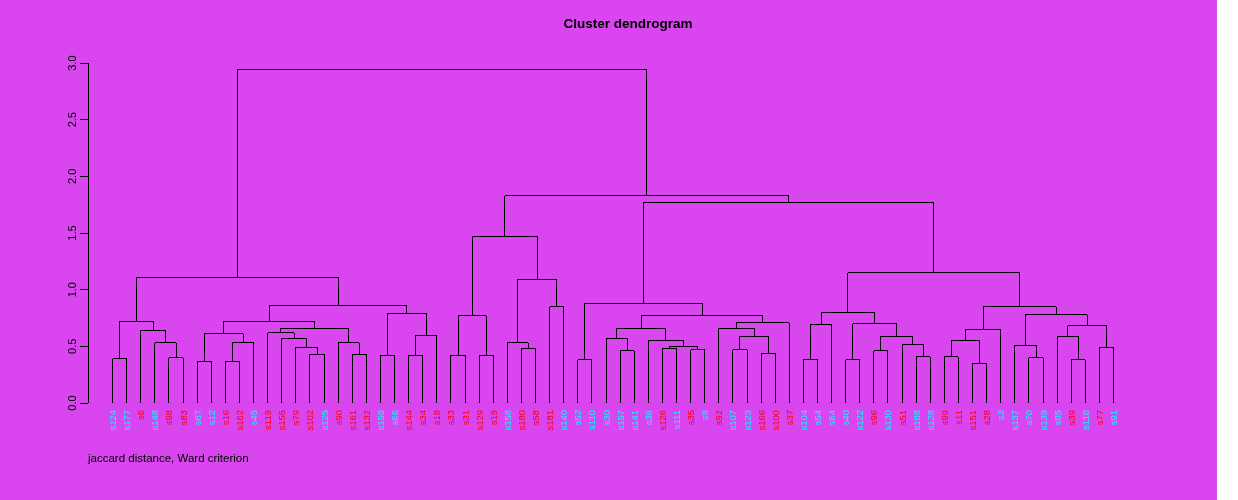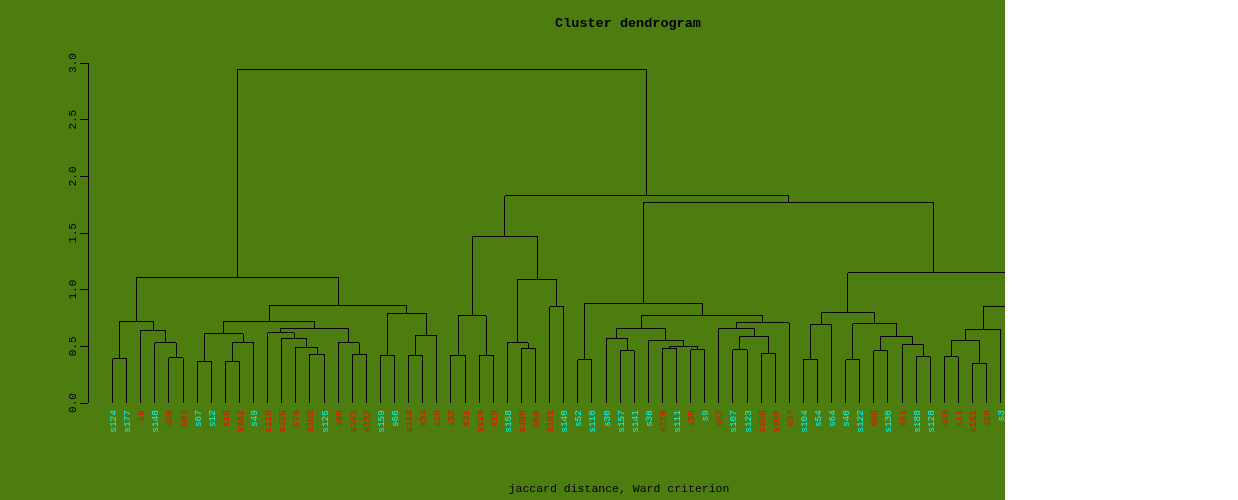--- a/index.html
+++ b/index.html
@@ -1,20 +1,20 @@
 <!DOCTYPE html>
 <html><head>
 <meta charset="utf-8">
 <style>
   html,body{margin:0;padding:0;background:#ffffff;}
-  #canvas{position:relative;width:1005px;height:500px;background:#4d7c0f;overflow:hidden;
-          font-family:Liberation Mono, monospace;}
+  #canvas{position:relative;width:1217px;height:500px;background:#d946ef;overflow:hidden;
+          font-family:Liberation Sans, sans-serif;}
   #chart-title{position:absolute;top:16px;left:88px;width:1080px;text-align:center;
                font-size:13.5px;font-weight:bold;color:#000;}
-  #x-axis-label{position:absolute;top:482px;left:88px;width:1062px;text-align:center;
+  #x-axis-label{position:absolute;top:452px;left:88px;width:1062px;
                 font-size:11.5px;color:#000;}
   svg{position:absolute;top:0;left:0;}
   .branch{stroke:#000;stroke-width:1;fill:none;shape-rendering:crispEdges;}
   .axis{stroke:#000;stroke-width:1;shape-rendering:crispEdges;}
   .ticklab{font-size:11px;fill:#000;}
   .leaflab{font-size:9.5px;}
 </style>
 </head>
 <body>
 

